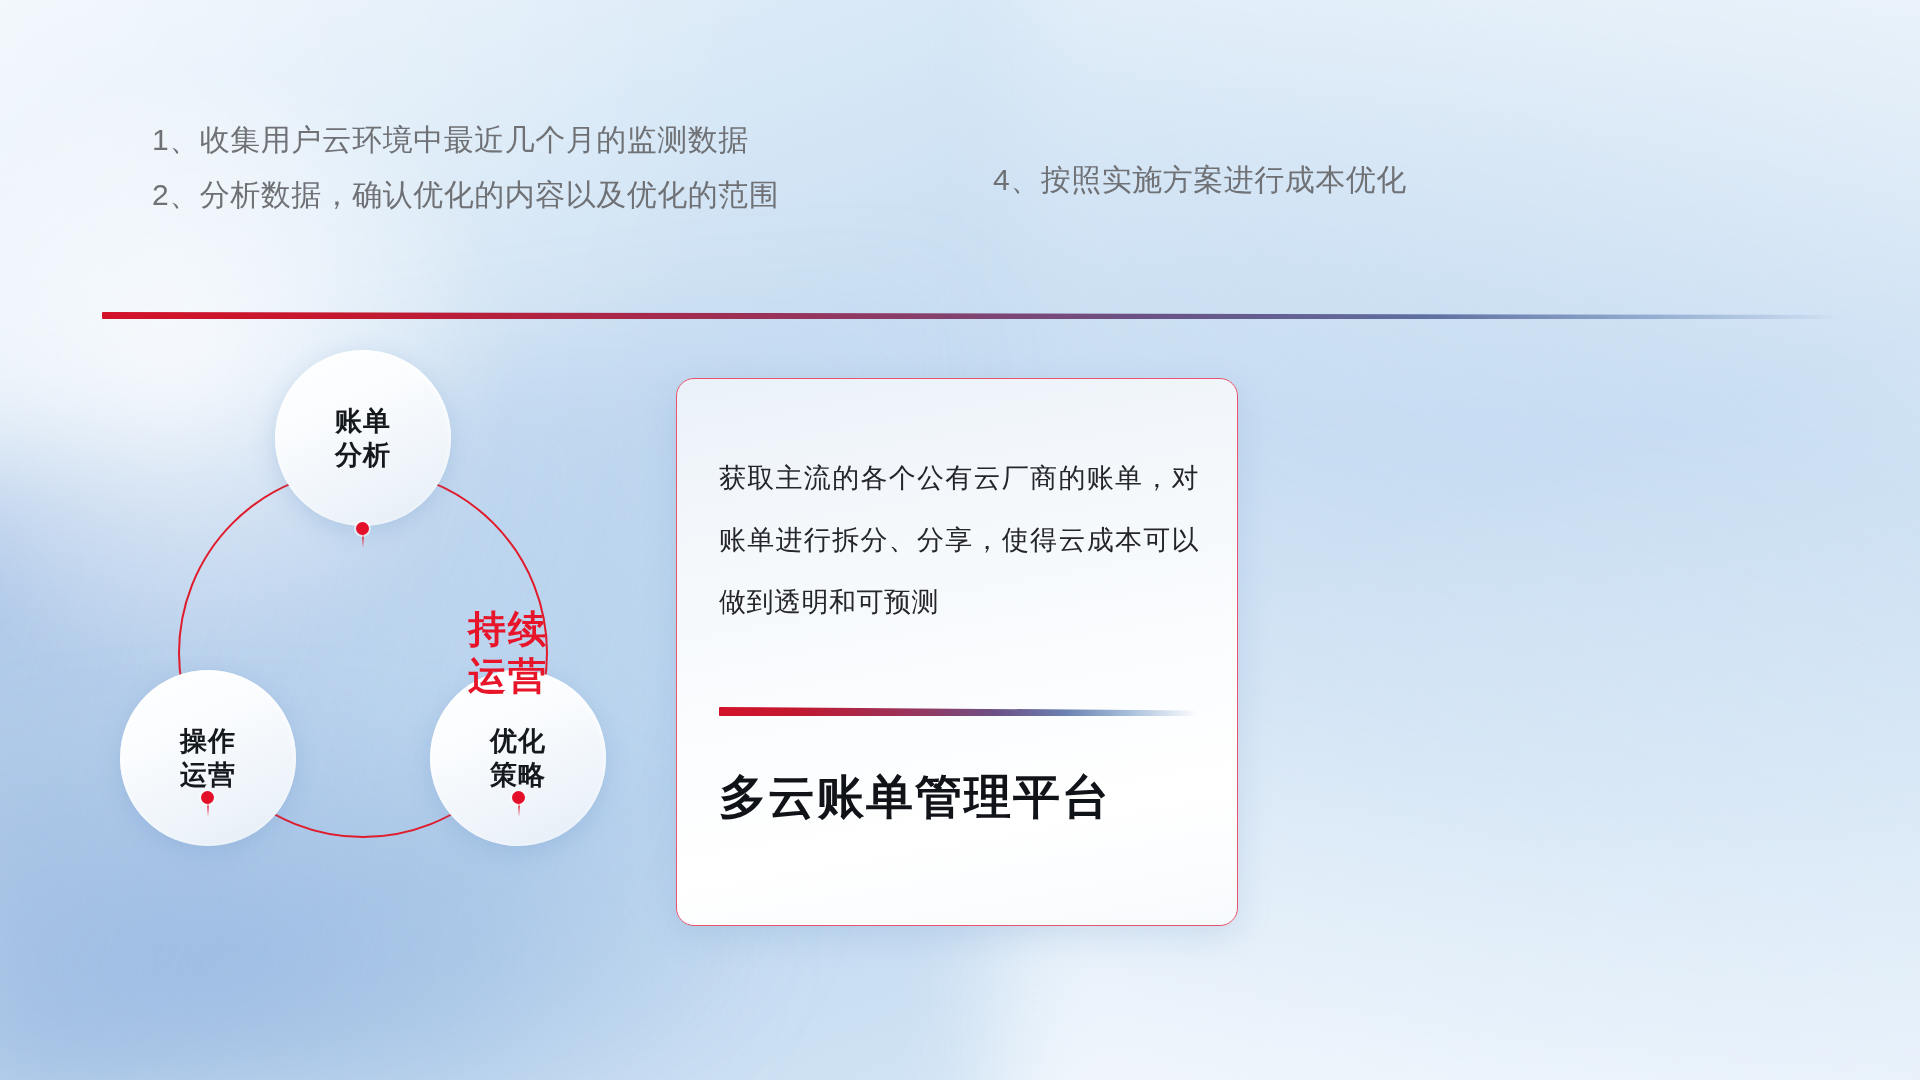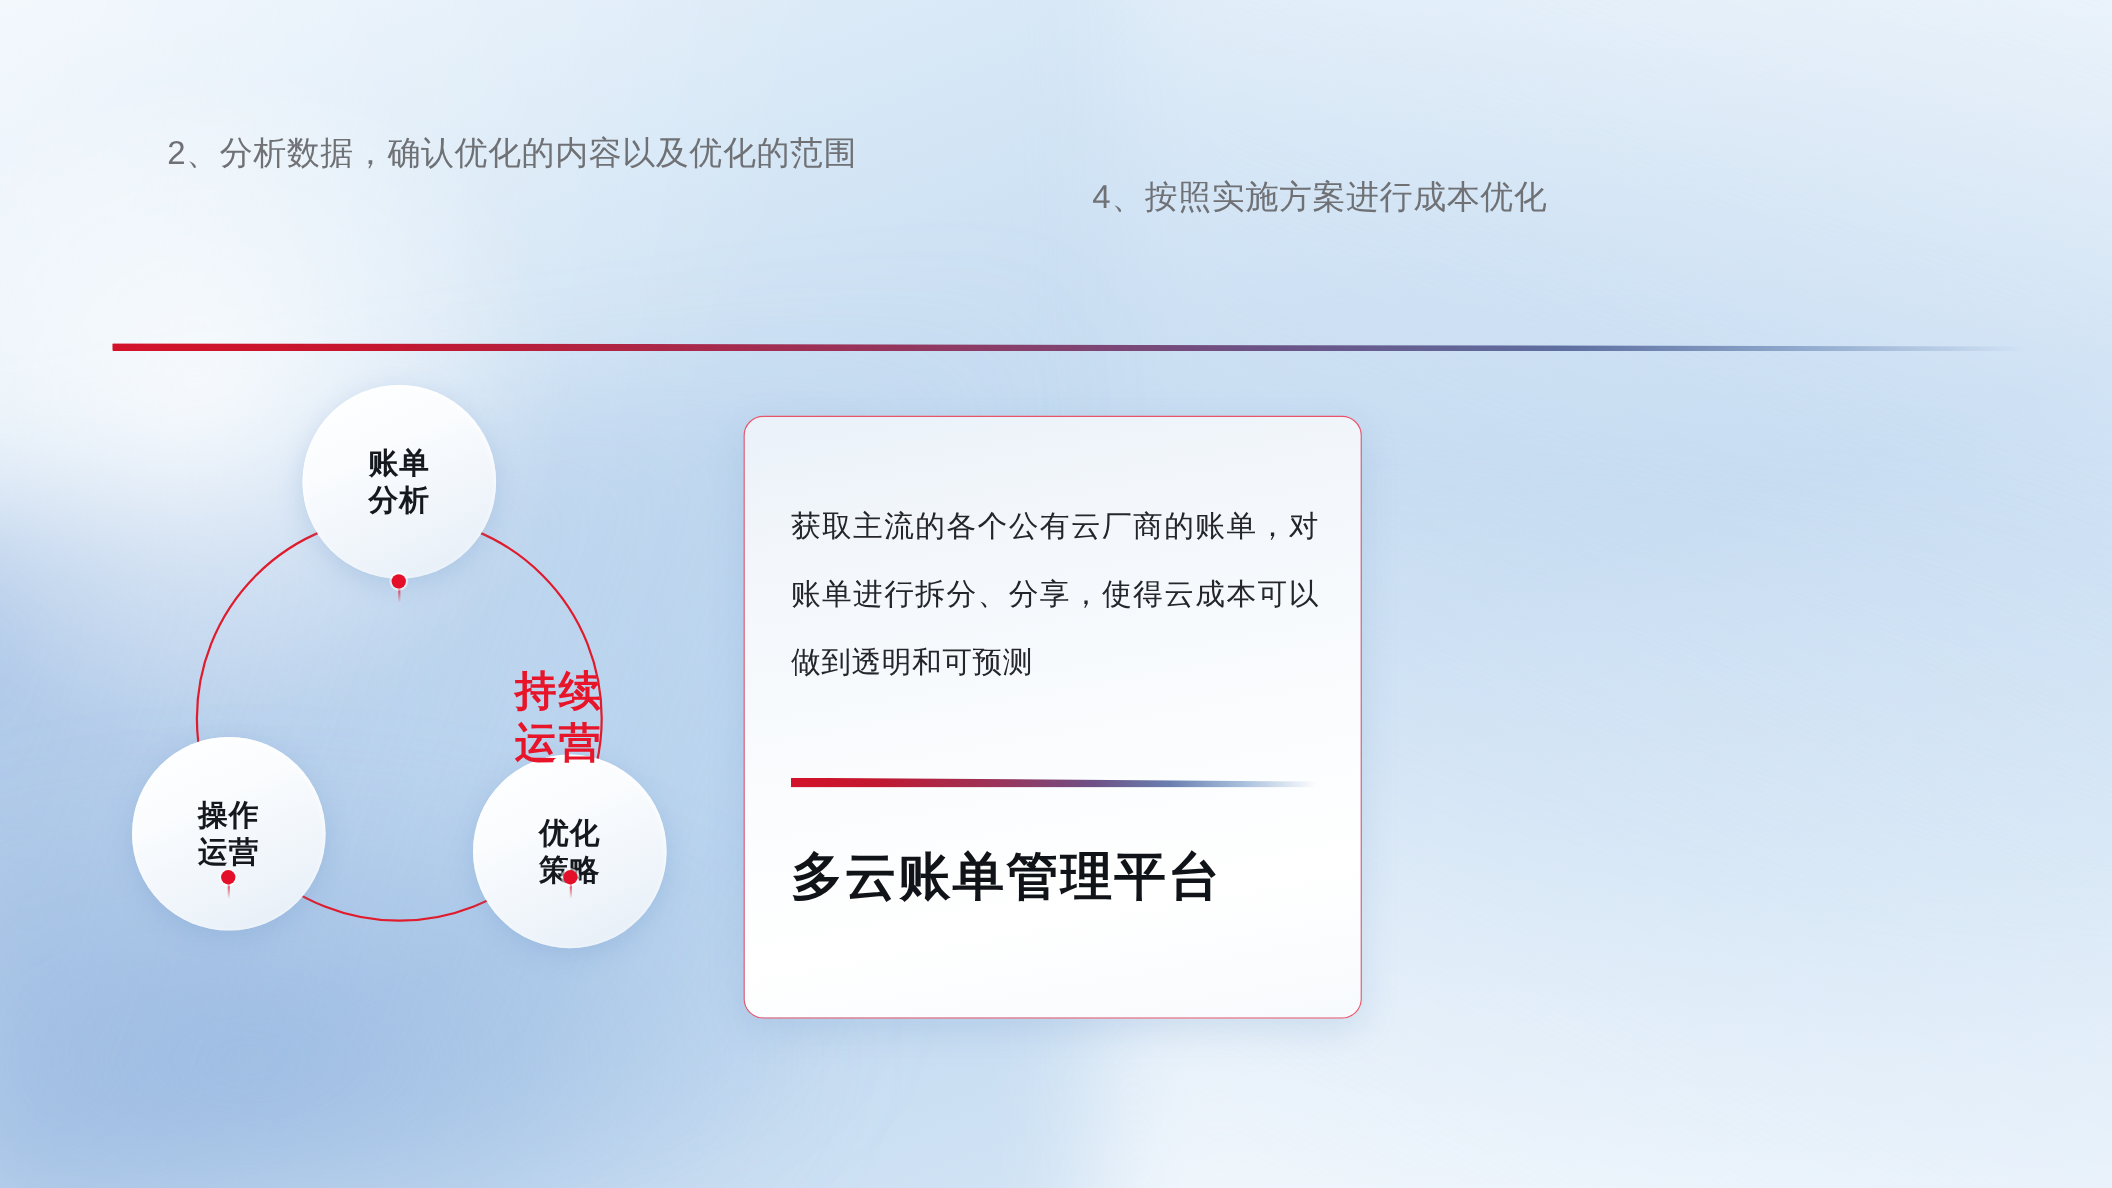--- a/index.html
+++ b/index.html
@@ -82,21 +82,21 @@
   }
   .bubble{
     background:linear-gradient(155deg,#ffffff 0%,#fafcfe 35%,#eef4fa 72%,#e3ecf6 100%);
     box-shadow:0 6px 22px rgba(110,150,200,0.28), inset 0 2px 6px rgba(255,255,255,0.9);
   }
   .bubble .lbl{
     color:#15181c;font-weight:bold;font-size:27px;line-height:34px;letter-spacing:1px;
   }
   #c-top{left:175px;top:0px;width:176px;height:176px;z-index:3;}
   #c-bl{left:20px;top:320px;width:176px;height:176px;z-index:3;justify-content:center;}
-  #c-br{left:330px;top:336px;width:176px;height:176px;z-index:3;}
+  #c-br{left:330px;top:320px;width:176px;height:176px;z-index:3;}
 
   #ring{
     position:absolute;left:78px;top:118px;width:370px;height:370px;
     border-radius:50%;
     border:2.4px solid #e01b2b;
     z-index:2;
     box-sizing:border-box;
   }
   #ring-center{
     position:absolute;left:78px;top:118px;width:370px;height:370px;
@@ -127,21 +127,21 @@
   #cards{position:absolute;left:676px;top:378px;width:1216px;height:560px;}
   .card{
     position:absolute;top:0;width:562px;height:548px;
     border-radius:18px;
     border:1.6px solid #e9546a;
     background:linear-gradient(170deg,#eaf1f9 0%,#f3f7fb 22%,#fafcfe 55%,#ffffff 78%,#f7fafd 100%);
     box-shadow:0 10px 32px rgba(110,150,200,0.22);
     box-sizing:border-box;
     overflow:hidden;
   }
-  #card-1{left:0px;}
+  #card-1{left:0px;font-family:Liberation Serif, serif;}
   #card-2{left:608px;}
   .card-body{
     position:absolute;left:42px;top:68px;width:480px;
     color:#24262b;font-size:27px;line-height:62px;letter-spacing:0.5px;
     text-align:justify;text-justify:inter-ideograph;
   }
   .card-rule{
     position:absolute;left:42px;top:328px;width:478px;height:9px;
     background:linear-gradient(90deg,#d3122a 0%,#c2182f 16%,#99345c 40%,#6d5287 58%,#6a7fb0 72%,#a9c0dc 86%,rgba(214,228,243,0) 100%);
     clip-path:polygon(0 0,100% 38%,100% 100%,0 100%);
@@ -160,20 +160,21 @@
   <div class="bg-base"></div>
   <div class="bg-band-a"></div>
   <div class="bg-band-b"></div>
   <div class="bg-band-c"></div>
   <div class="bg-band-d"></div>
   <div class="bg-glow-left"></div>
   <div class="bg-shadow-bl"></div>
 
   <div id="toplist">
     <div class="list-col left">
+      <div class="list-item">1、收集用户云环境中最近几个月的监测数据</div>
       <div class="list-item">2、分析数据，确认优化的内容以及优化的范围</div>
     </div>
     <div class="list-col right">
       <div class="list-item">4、按照实施方案进行成本优化</div>
     </div>
   </div>
 
   <div id="topdivider"></div>
 
   <div id="diagram">

